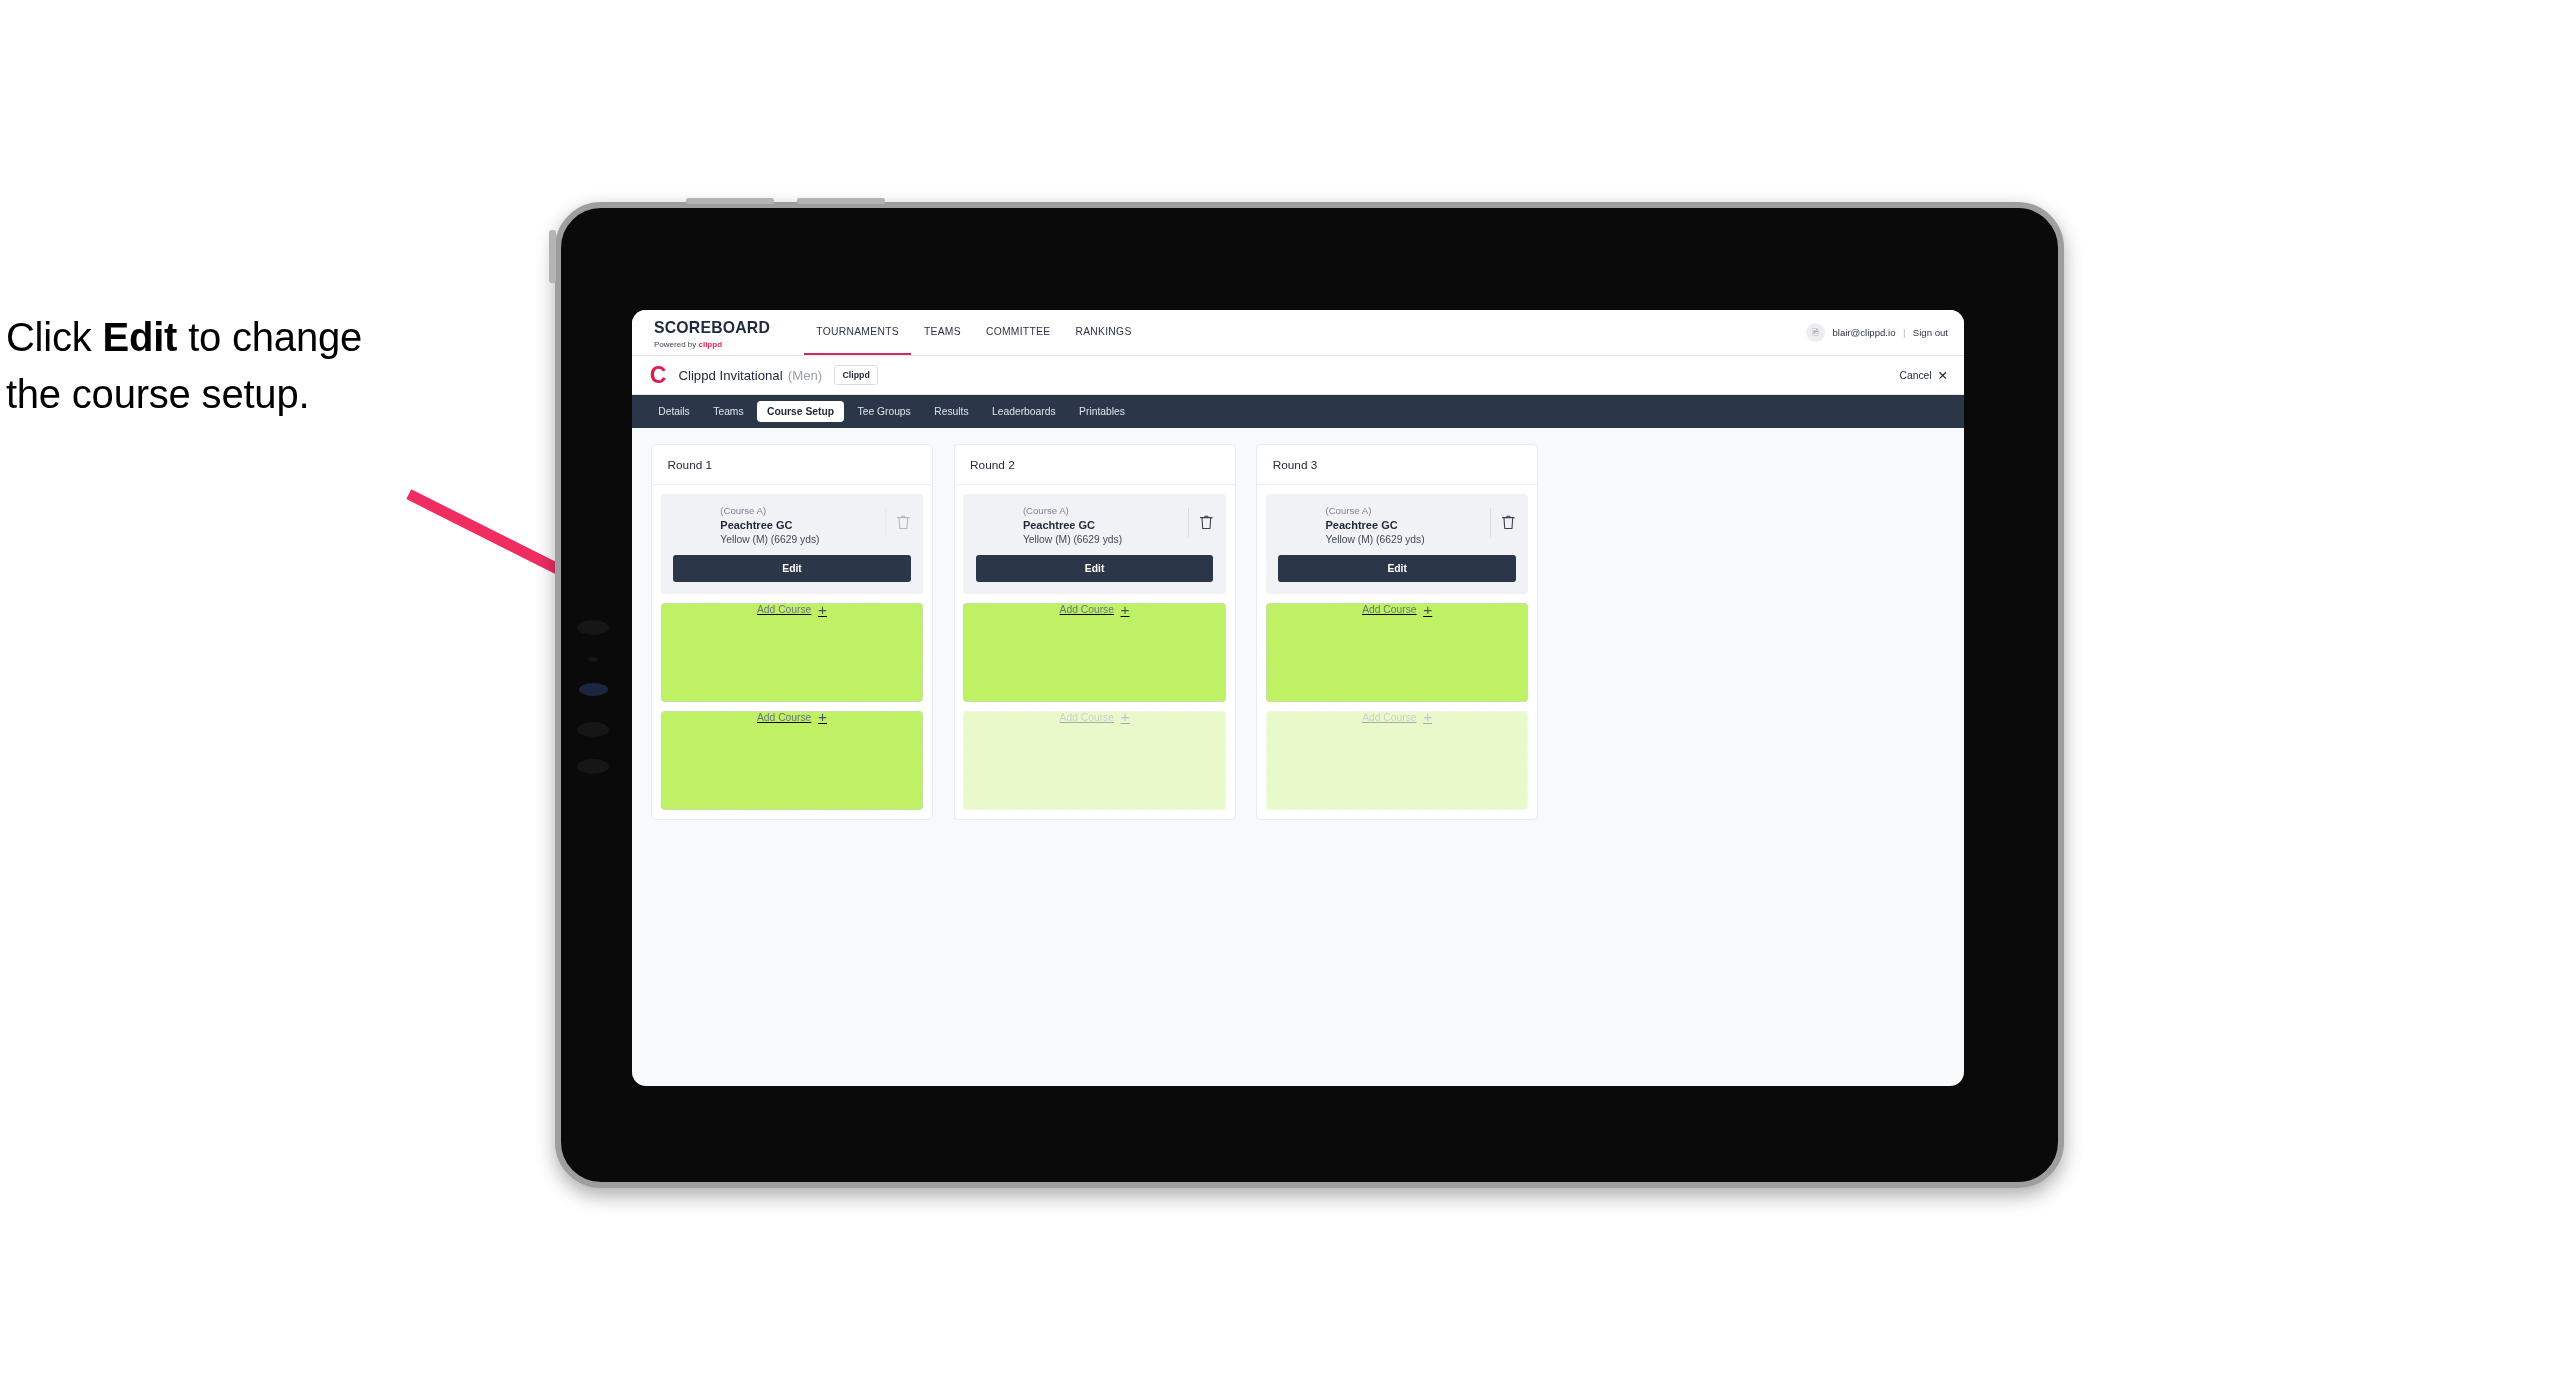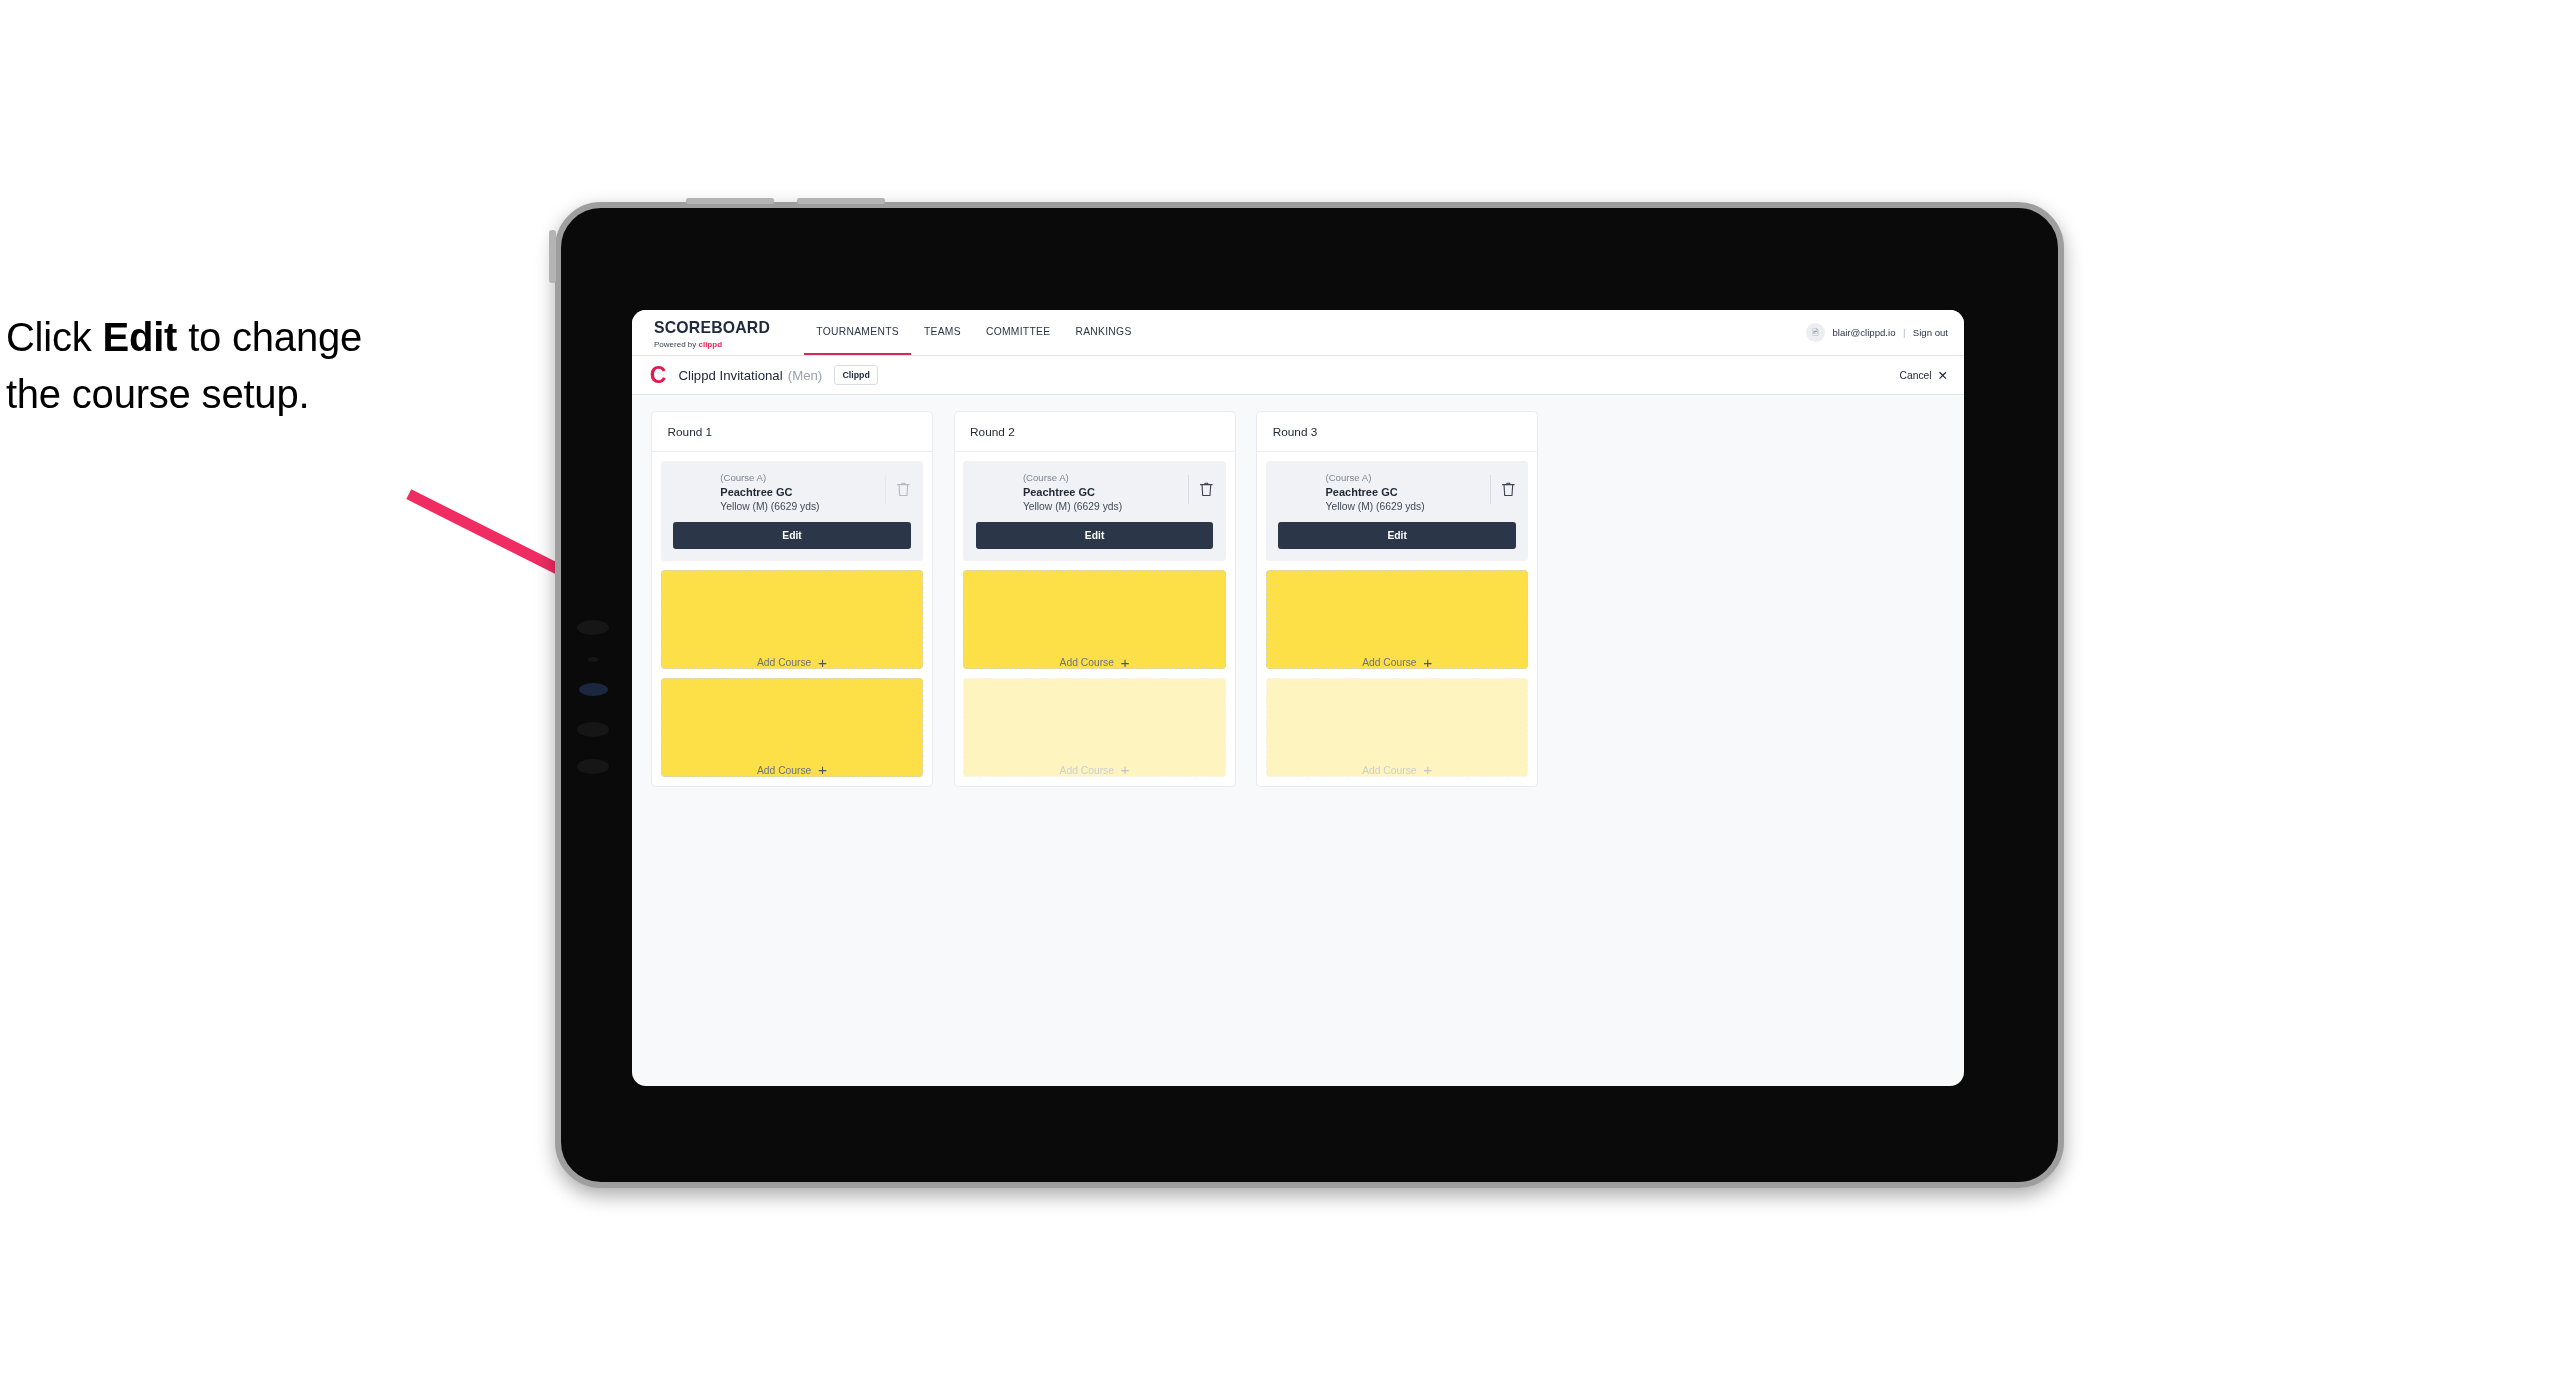--- a/index.html
+++ b/index.html
@@ -257,25 +257,26 @@
     font-weight: bold;
     font-family: "Liberation Sans", sans-serif;
     cursor: pointer;
   }
 
   .add-slot {
     border: 0.7px dashed #cfd4db;
     border-radius: 3.7px;
     height: 99px;
     display: flex;
-    align-items: flex-end;
+    align-items: flex-start;
     justify-content: center;
     margin-bottom: 8.8px;
     cursor: pointer;
-    background: #fde047;
+    background: #bef264;
+    text-decoration: underline;
   }
   .add-slot:last-child { margin-bottom: 0; }
   .add-slot.faded { opacity: 0.34; border-color: #e2e6eb; cursor: default; }
   .add-label {
     font-size: 10.3px;
     color: #6b7382;
     display: flex;
     align-items: center;
     gap: 6.6px;
   }
@@ -341,20 +342,29 @@
       <div class="clogo">C</div>
       <div class="tname">Clippd Invitational</div>
       <div class="tgender">(Men)</div>
       <div class="badge">Clippd</div>
       <div class="cancel">
         <span>Cancel</span>
         <span class="x">✕</span>
       </div>
     </div>
 
+    <div class="tabs">
+      <div class="tab">Details</div>
+      <div class="tab">Teams</div>
+      <div class="tab active">Course Setup</div>
+      <div class="tab">Tee Groups</div>
+      <div class="tab">Results</div>
+      <div class="tab">Leaderboards</div>
+      <div class="tab">Printables</div>
+    </div>
 
     <div class="rounds">
 
       <div class="round-col">
         <div class="round-head">Round 1</div>
         <div class="round-body">
           <div class="course-card">
             <div class="course-top">
               <div class="course-info">
                 <div class="course-sub">(Course A)</div>

